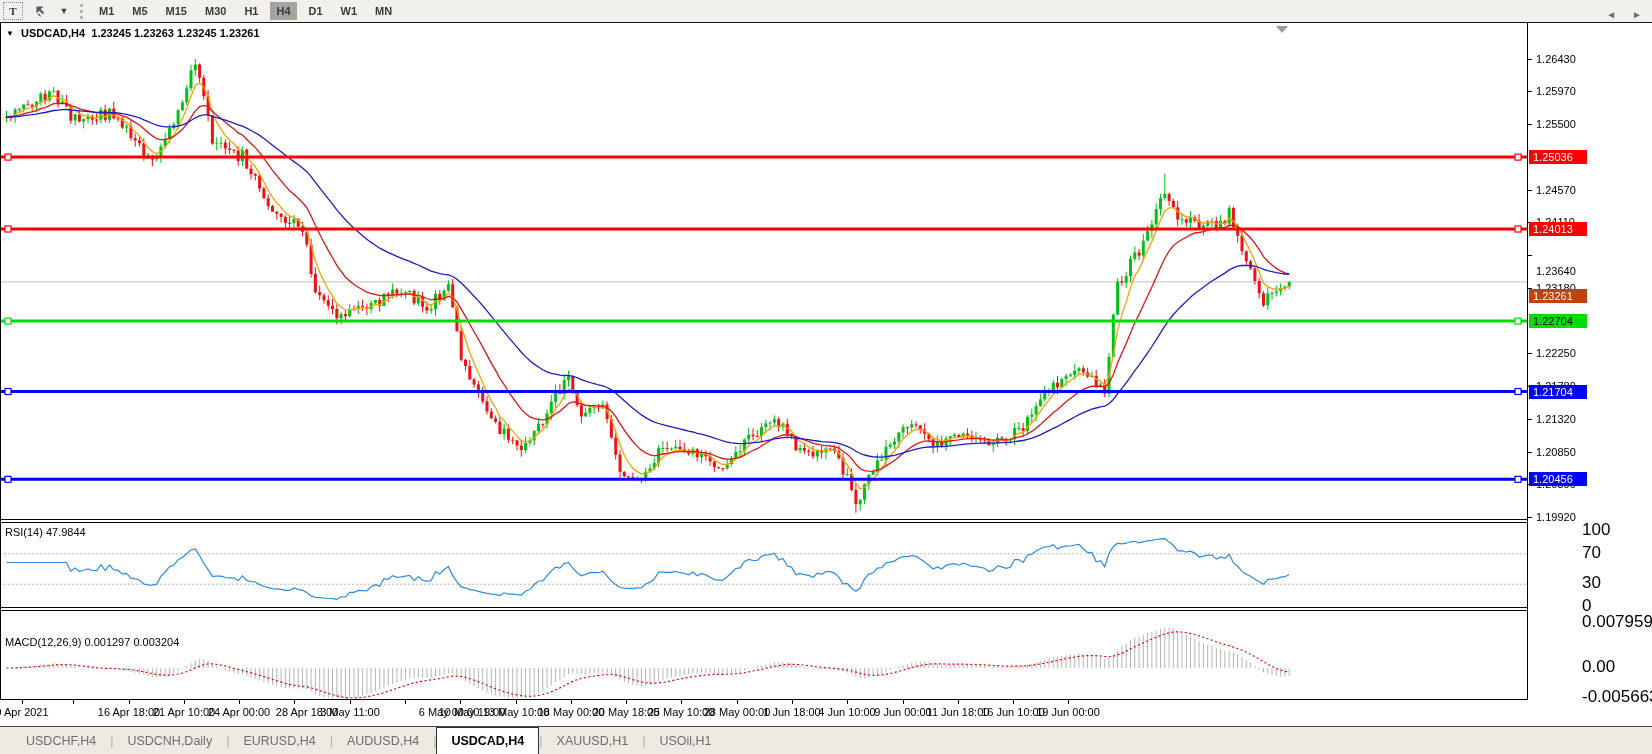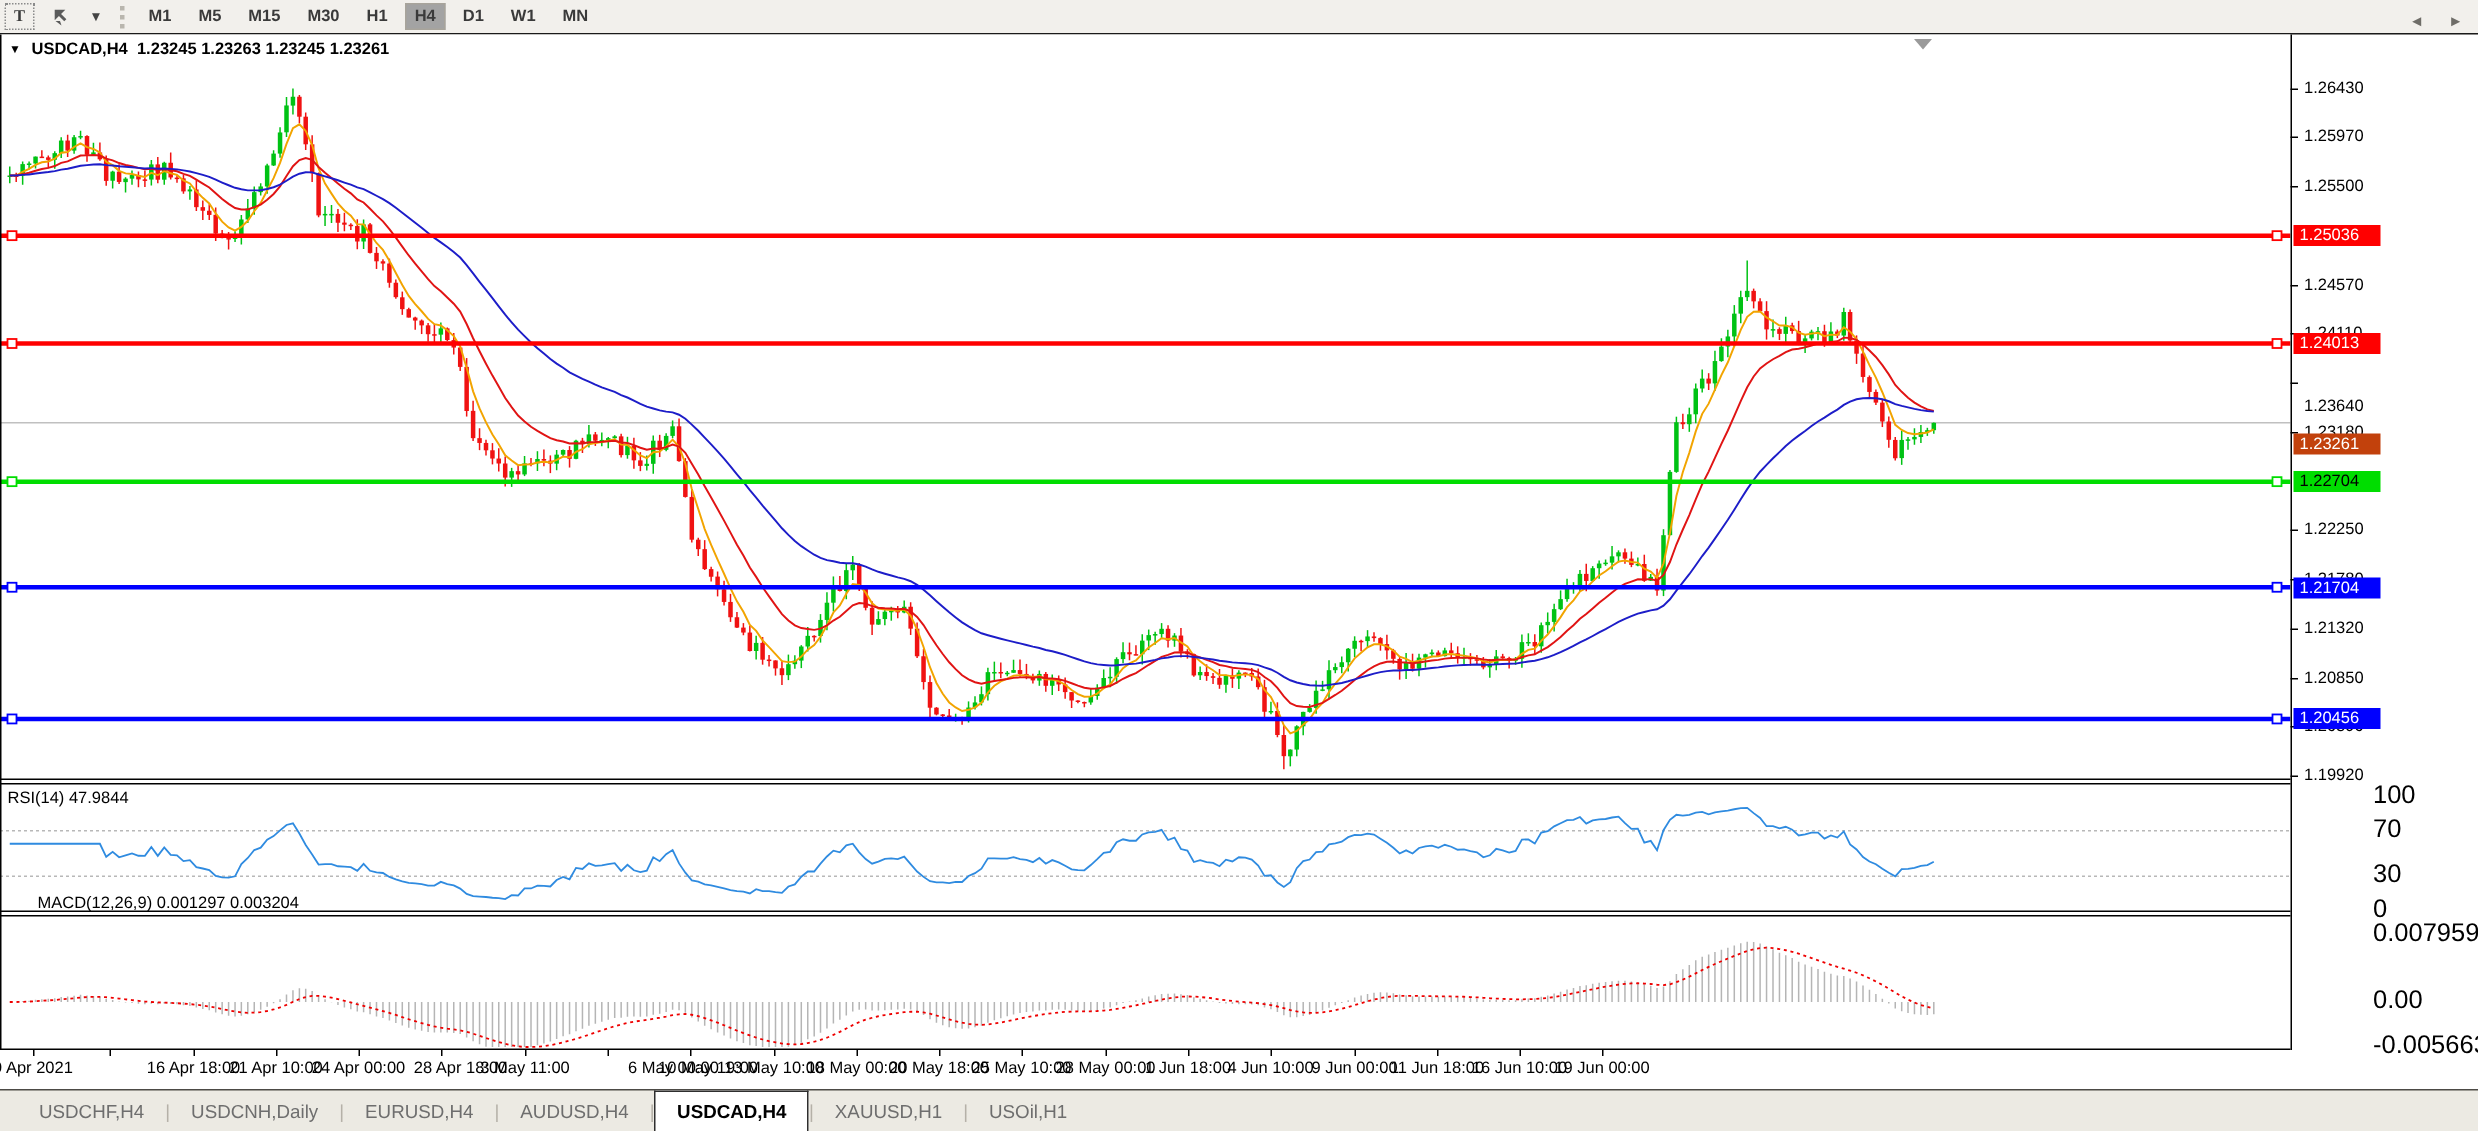--- a/index.html
+++ b/index.html
@@ -1019,21 +1019,21 @@
   <div id="lborder"></div>
 
   <div class="charttitle">
     <span class="tri">▼</span>
     <span>USDCAD,H4</span>&nbsp;
     <span>1.23245 1.23263 1.23245 1.23261</span>
   </div>
   <div class="shiftmark"></div>
 
   <div class="indlabel" style="top:526px;">RSI(14) 47.9844</div>
-  <div class="indlabel" style="top:596px;margin-left:20px;">MACD(12,26,9) 0.001297 0.003204</div>
+  <div class="indlabel" style="top:636px;">MACD(12,26,9) 0.001297 0.003204</div>
 
   <div id="paxis"></div>
   <div id="timeaxis">
       <div class="ttick" style="left: 22px;"></div>
       <div class="tlabel" style="left: 22px;">9 Apr 2021</div>
       <div class="ttick" style="left: 73px;"></div>
       <div class="tlabel" style="left: 73px; margin-top: 24px;">14 Apr 00:00</div>
       <div class="ttick" style="left: 129px;"></div>
       <div class="tlabel" style="left: 129px;">16 Apr 18:00</div>
       <div class="ttick" style="left: 184px;"></div>

